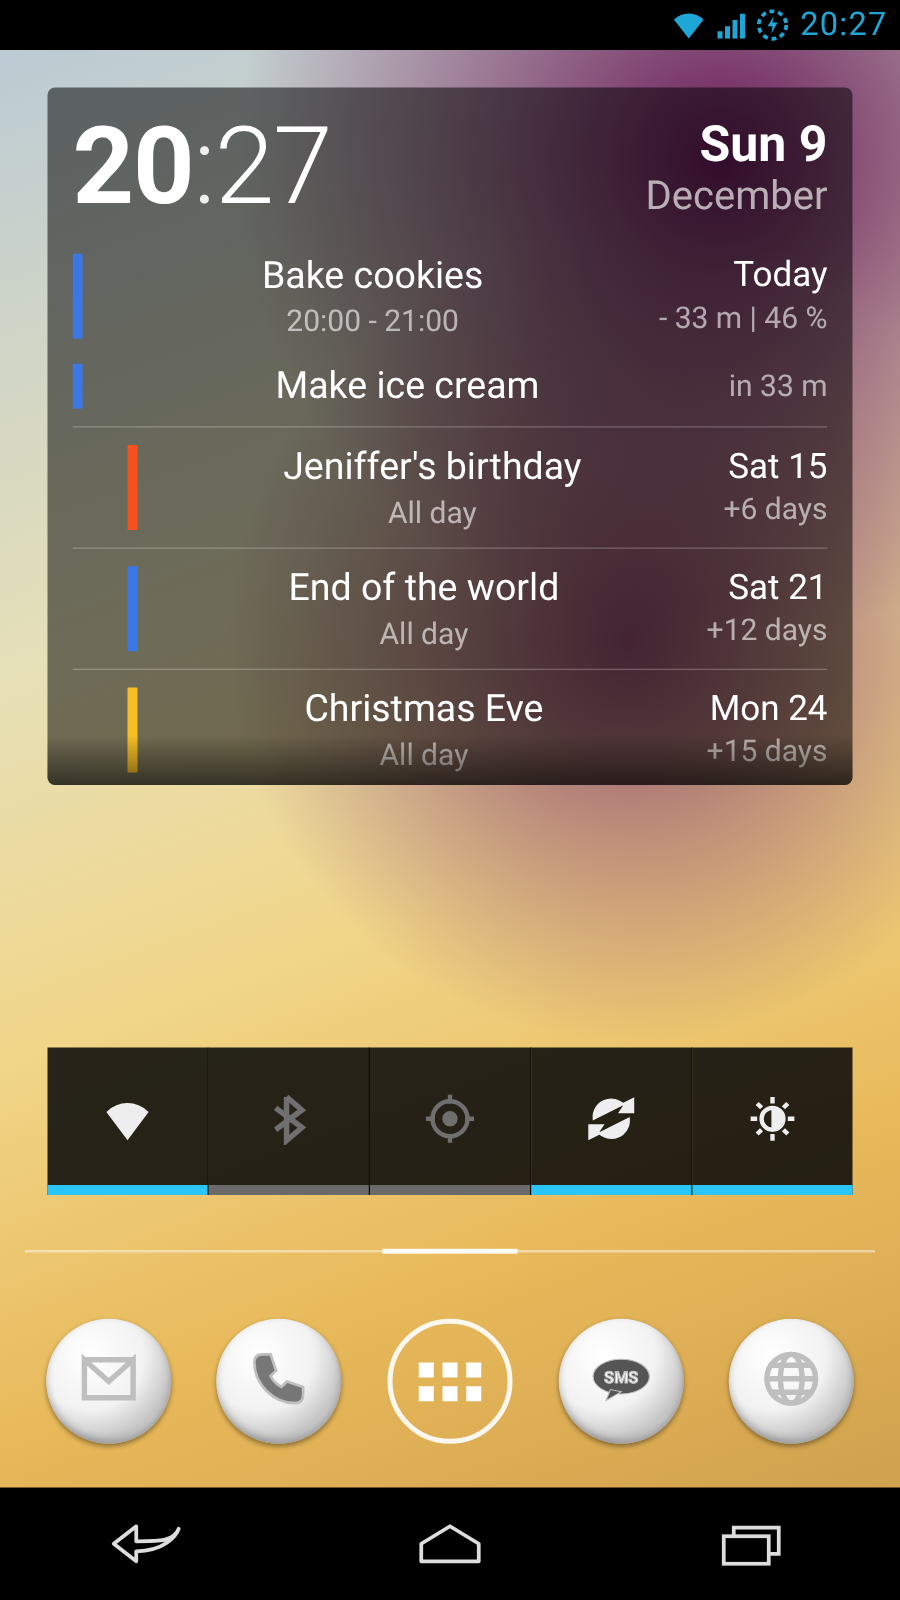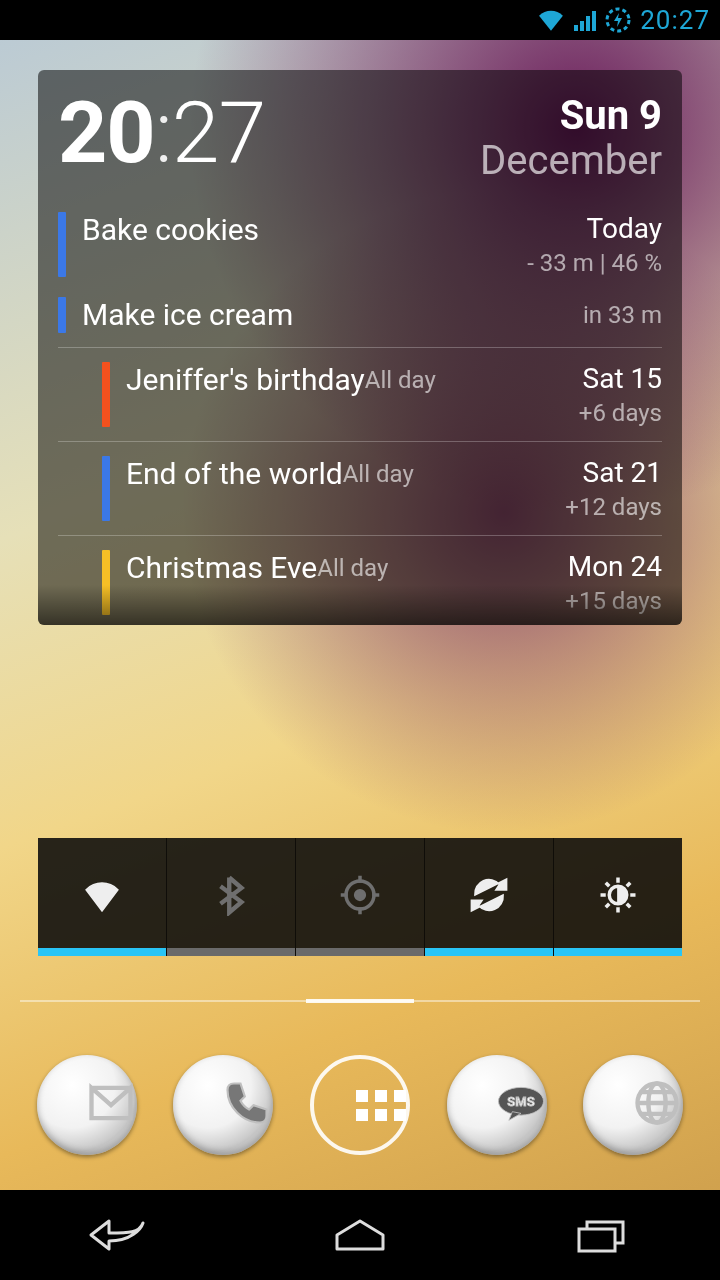--- a/index.html
+++ b/index.html
@@ -43,26 +43,26 @@
   border-radius:6px;
   padding:16px 20px 0 20px;
   color:#fff;
 }
 .widget .hdr { display:flex; justify-content:space-between; align-items:flex-start; padding:6px 0 18px 0;}
 .widget .time { font-size:86px; line-height:.95; font-weight:300; letter-spacing:-1px;}
 .widget .time .hh { font-weight:700; }
 .widget .time .colon { font-weight:300; opacity:.9;}
 .widget .date { text-align:right; }
 .widget .date .d1 { font-size:40px; font-weight:700;}
-.widget .date .d2 { font-size:40px; color:rgba(255,255,255,0.65); margin-top:-2px;}
+.widget .date .d2 { font-size:32px; color:rgba(255,255,255,0.65); margin-top:-2px;}
 
 .evrow { display:flex; padding:9px 0 10px 0; border-top:1px solid rgba(255,255,255,0); }
 .evgroup + .evgroup { border-top:1px solid rgba(255,255,255,0.25); margin-top:4px; padding-top:4px;padding-left:44px;}
 .evrow .bar { width:8px; border-radius:1px; margin-right:16px; align-self:stretch; }
-.evrow .ecol { flex:1; display:flex; flex-direction:row; }
+.evrow .ecol { flex:1; display:flex; flex-direction:column;align-items:center; }
 .evrow .title { font-size:30px; font-weight:400; line-height:1.2;}
 .evrow .sub { font-size:24px; color:rgba(255,255,255,0.6); margin-top:4px;}
 .evrow .rcol { text-align:right; display:flex; flex-direction:column;}
 .evrow .rtitle { font-size:28px; font-weight:400;}
 .evrow .rsub { font-size:24px; color:rgba(255,255,255,0.6); margin-top:4px;margin-left:13px;}
 .widget .fade { position:absolute; left:0; right:0; bottom:0; height:40px;
   background:linear-gradient(to bottom, rgba(0,0,0,0), rgba(0,0,0,0.52));
   border-radius:0 0 6px 6px; pointer-events:none;}
 .widget .evlist { max-height:620px; overflow:hidden; }
 
@@ -91,21 +91,21 @@
 
 
 .dock {
   position:absolute; bottom:110px; left:0; right:0; height:130px;
   display:flex; justify-content:space-evenly; align-items:center;
 }
 .dock .app {
   width:100px; height:100px; border-radius:50%;
   background:radial-gradient(circle at 35% 30%, #fff 0%, #f2f2f2 45%, #c7c7c7 70%, #e9e9e9 100%);
   box-shadow:0 2px 4px rgba(0,0,0,0.4), inset 0 -3px 6px rgba(0,0,0,0.25);
-  display:flex; align-items:center; justify-content:flex-end;
+  display:flex; align-items:center; justify-content:center;
   color:#555; font-weight:700;
 }
 .dock .app.launcher {
   background:none; box-shadow:none;
   border:4px solid rgba(255,255,255,0.9);
 }
 .dock .app svg { width:52px; height:52px; fill:#bfbfbf; stroke:#bfbfbf; }
 .dock .app.launcher .grid { display:grid; grid-template-columns:repeat(3,12px); grid-template-rows:repeat(2,12px); gap:7px;}
 .dock .app.launcher .grid span { background:#fff; width:12px; height:12px; }
 </style>
@@ -141,20 +141,21 @@
       <div class="d1">Sun 9</div>
       <div class="d2">December</div>
     </div>
   </div>
   <div class="evlist" id="evlist">
       <div class="evgroup">
         <div class="evrow">
           <div class="bar" style="background:#3b78e7"></div>
           <div class="ecol">
             <div class="title">Bake cookies</div>
+            <div class="sub">20:00 - 21:00</div>
           </div>
           <div class="rcol">
             <div class="rtitle">Today</div>
             <div class="rsub">- 33 m | 46 %</div>
           </div>
         </div>
         <div class="evrow">
           <div class="bar" style="background:#3b78e7"></div>
           <div class="ecol">
             <div class="title">Make ice cream</div>

